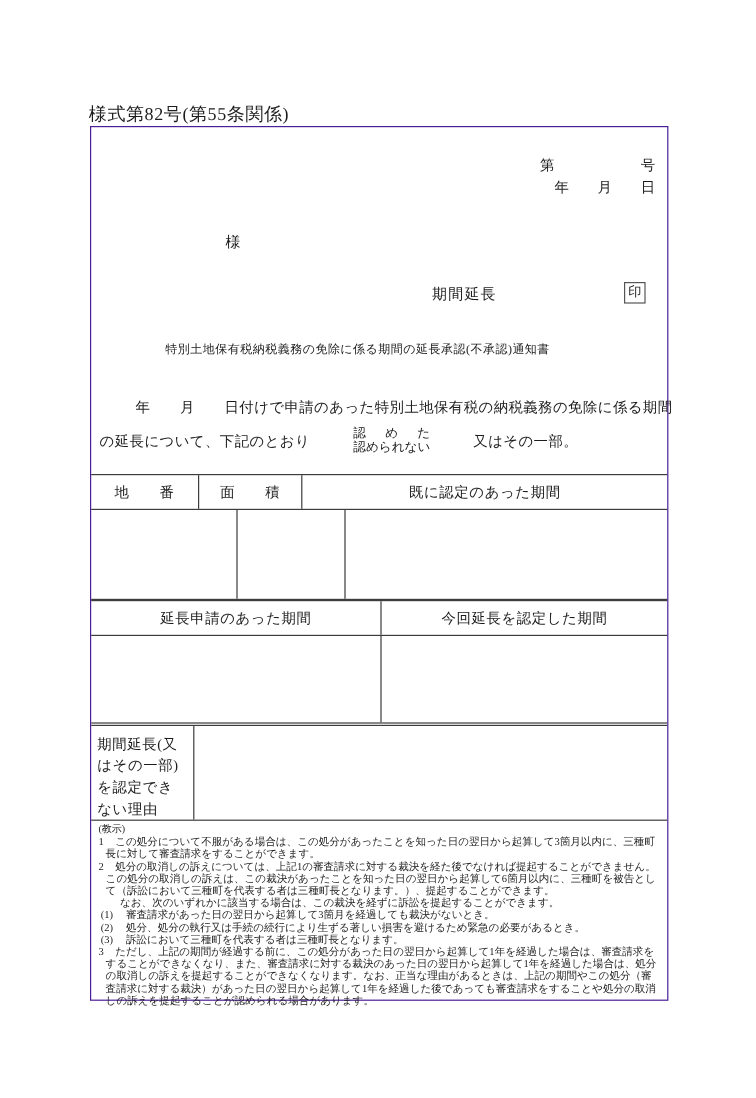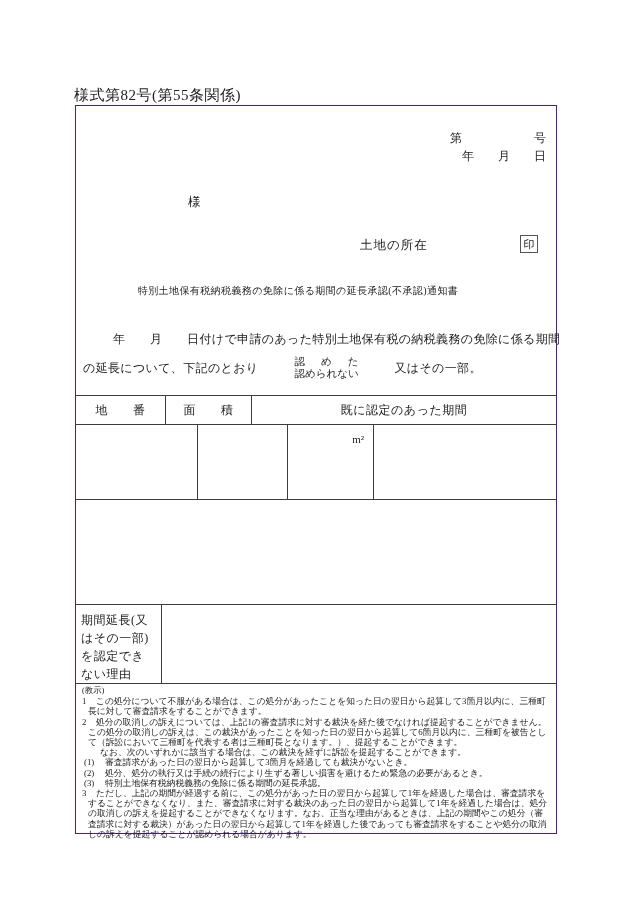--- a/index.html
+++ b/index.html
@@ -62,21 +62,21 @@
 
   <div class="form-box">
 
     <div class="doc-number">
       <div>第　　　　　　号</div>
       <div>年　　月　　日</div>
     </div>
 
     <div class="addressee">様</div>
 
-    <div class="issuer">土地の所在</div>
+    <div class="issuer">期間延長</div>
     <div class="seal">印</div>
 
     <div class="doc-title">特別土地保有税納税義務の免除に係る期間の延長承認(不承認)通知書</div>
 
     <div class="body-line1">年　　月　　日付けで申請のあった特別土地保有税の納税義務の免除に係る期間</div>
 
     <div class="body-line2">
       <span>の延長について、下記のとおり</span>
       <span class="choice">
         <span class="choice-top">認めた</span>
@@ -87,27 +87,34 @@
 
     <div class="ftable t1">
       <div class="trow thead first">
         <div class="tcell w2">地　　番</div>
         <div class="tcell w3">面　　積</div>
         <div class="tcell w4 last">既に認定のあった期間</div>
       </div>
       <div class="trow tdata">
         <div class="tcell w1"></div>
         <div class="tcell w2"></div>
-        <div class="tcell w3">
-          <span class="unit">m²</span>
-        </div>
         <div class="tcell w4 last"></div>
       </div>
     </div>
 
+    <div class="ftable t2">
+      <div class="trow thead first">
+        <div class="tcell half1">延長申請のあった期間</div>
+        <div class="tcell half2 last">今回延長を認定した期間</div>
+      </div>
+      <div class="trow tdata">
+        <div class="tcell half1"></div>
+        <div class="tcell half2 last"></div>
+      </div>
+    </div>
 
     <div class="reason">
       <div class="reason-label">期間延長(又はその一部)を認定できない理由</div>
       <div class="reason-content"></div>
     </div>
 
     <div class="notes">
       <div class="notes-label">(教示)</div>
       <div class="note-item">
         <span class="marker">1</span><span>この処分について不服がある場合は、この処分があったことを知った日の翌日から起算して3箇月以内に、三種町長に対して審査請求をすることができます。</span>
@@ -118,21 +125,21 @@
       <div class="note-cont">
         <span>なお、次のいずれかに該当する場合は、この裁決を経ずに訴訟を提起することができます。</span>
       </div>
       <div class="note-sub">
         <span class="marker">(1)</span><span>審査請求があった日の翌日から起算して3箇月を経過しても裁決がないとき。</span>
       </div>
       <div class="note-sub">
         <span class="marker">(2)</span><span>処分、処分の執行又は手続の続行により生ずる著しい損害を避けるため緊急の必要があるとき。</span>
       </div>
       <div class="note-sub">
-        <span class="marker">(3)</span><span>特別土地保有税納税義務の免除に係る期間の延長承認。</span>
+        <span class="marker">(3)</span><span>訴訟において三種町を代表する者は三種町長となります。</span>
       </div>
       <div class="note-item">
         <span class="marker">3</span><span>ただし、上記の期間が経過する前に、この処分があった日の翌日から起算して1年を経過した場合は、審査請求をすることができなくなり、また、審査請求に対する裁決のあった日の翌日から起算して1年を経過した場合は、処分の取消しの訴えを提起することができなくなります。なお、正当な理由があるときは、上記の期間やこの処分（審査請求に対する裁決）があった日の翌日から起算して1年を経過した後であっても審査請求をすることや処分の取消しの訴えを提起することが認められる場合があります。</span>
       </div>
     </div>
 
   </div>
 </div>
 
 </body></html>

